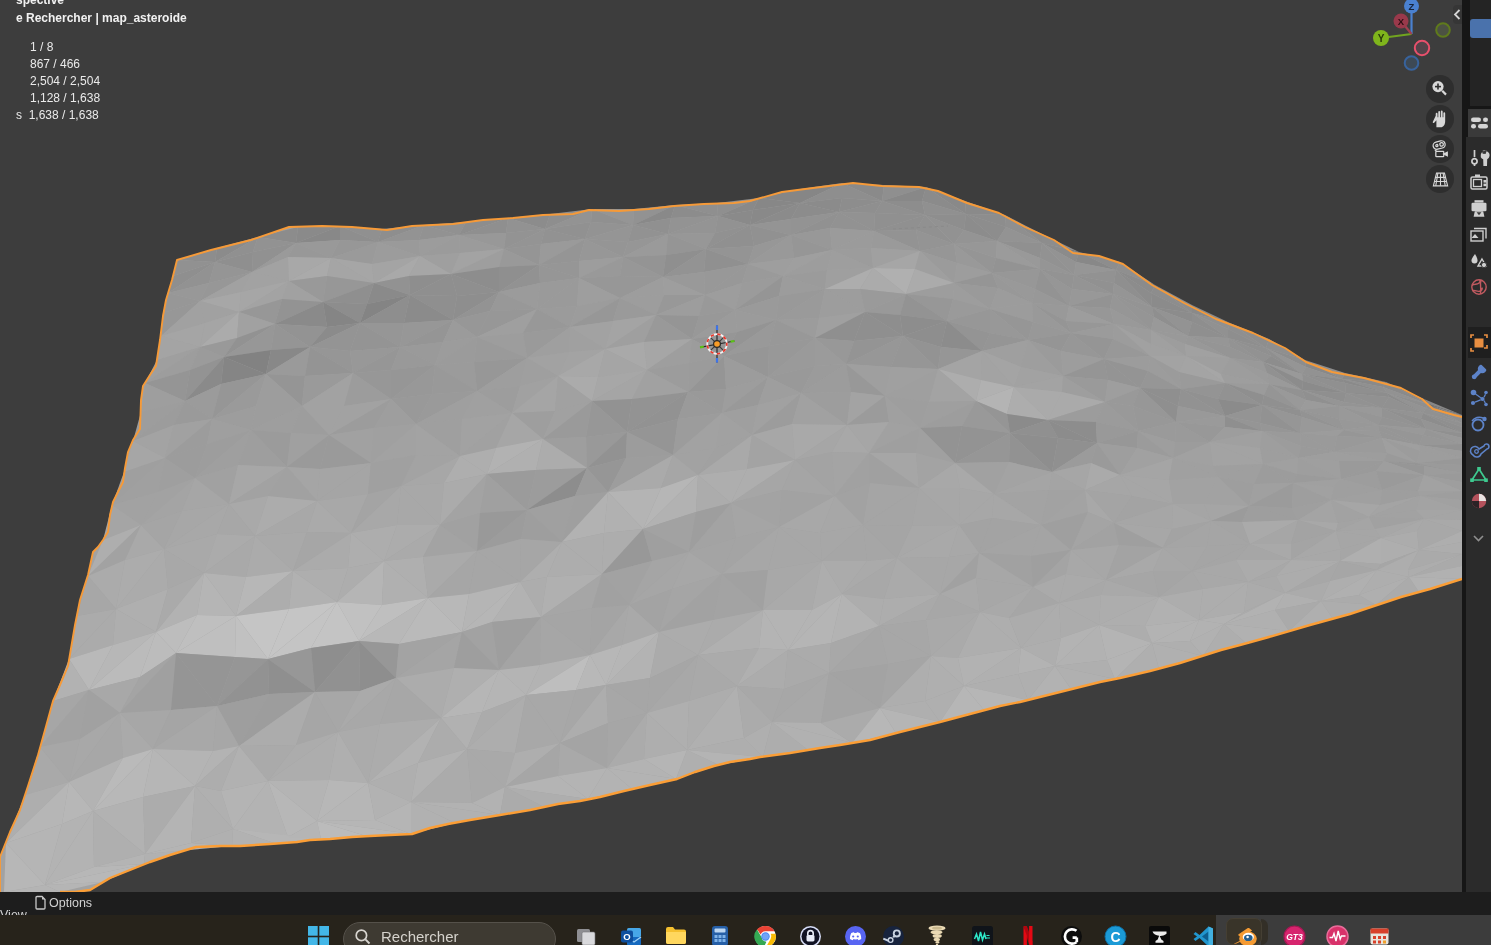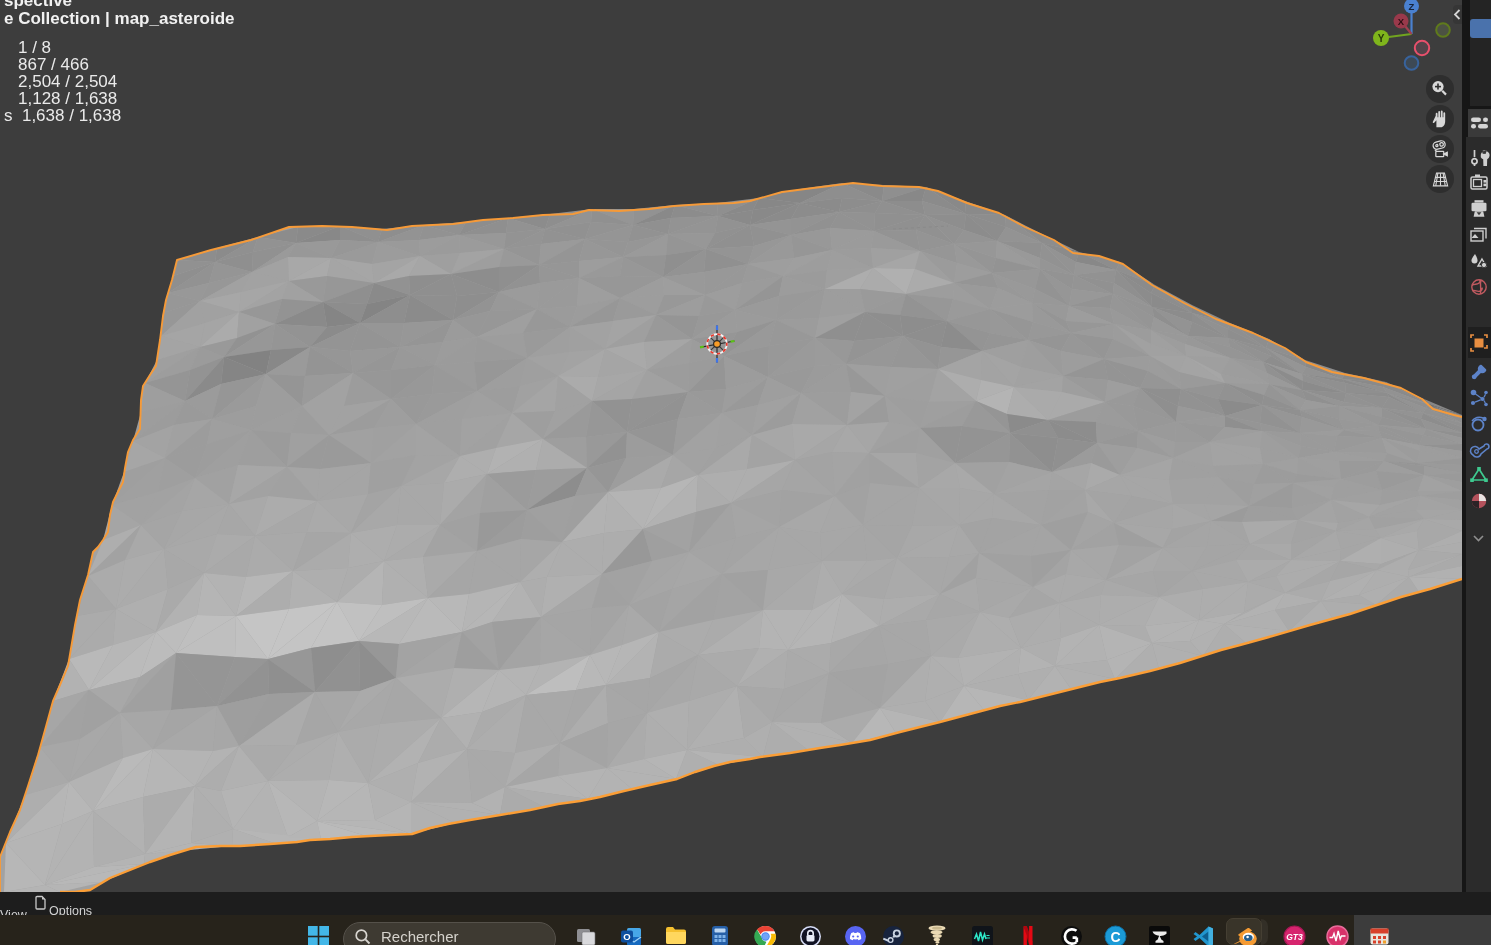--- a/index.html
+++ b/index.html
@@ -1,22 +1,22 @@
 <!DOCTYPE html>
 <html><head><meta charset="utf-8">
 <style>
 *{margin:0;padding:0;box-sizing:border-box}
 html,body{width:1491px;height:945px;overflow:hidden;background:#3c3c3c;
   font-family:"Liberation Sans",sans-serif;}
 .abs{position:absolute}
 #viewport{position:absolute;left:0;top:0;width:1462px;height:892px;background:#3d3d3d;overflow:hidden}
-#overlaytext{position:absolute;left:4px;top:0;width:500px;height:200px;color:#eaeaea;font-size:17px;line-height:17px}
+#overlaytext{position:absolute;left:16px;top:0;width:500px;height:200px;color:#eaeaea;font-size:12px;line-height:17px}
 #overlaytext .big{font-weight:bold;color:#f1f1f1}
 #footer{position:absolute;left:0;top:892px;width:1491px;height:23px;background:#1d1d1d;color:#d2d2d2;font-size:12.5px}
-#taskbar{position:absolute;left:0;top:915px;width:1354px;height:30px;background:#27231b}
+#taskbar{position:absolute;left:0;top:915px;width:1216px;height:30px;background:#27231b}
 #rightpanel{position:absolute;left:1462px;top:0;width:29px;height:892px;background:#161616}
 .navbtn{position:absolute;width:28px;height:28px;border-radius:50%;background:rgba(43,43,43,.82);display:flex;align-items:center;justify-content:center}
 .ticon{position:absolute;top:8px;width:26px;height:26px;display:flex;align-items:center;justify-content:center}
 </style></head>
 <body>
 <div id="viewport">
 <svg width="1462" height="892" viewBox="0 0 1462 892">
 <polygon points="177,260 211,250 251,240 289,227 322,226 352,227 387,230 412,226 453,224 483,220 513,218 543,215 573,214 589,210 619,211 649,209 674,206 704,204 734,203 750,201 782,192 813,188 853,183 882,186 919,187 938,191 967,203 999,213 1025,227 1054,240 1073,253 1099,256 1123,264 1152,285 1184,303 1216,319 1253,333 1285,348 1306,362 1332,372 1364,378 1401,388 1422,399 1433,409 1454,415 1462,417 1462,579 1430,589 1401,597 1371,607 1350,614 1310,625 1269,637 1240,645 1221,650 1180,663 1150,671 1120,678 1100,682 1060,692 1020,702 1000,706 970,714 940,722 900,732 870,740 840,745 820,748 790,753 760,757 750,759 730,762 714,766 695,772 677,779 650,785 624,791 600,797 580,801 558,804 530,810 500,815 470,820 448,824 430,828 412,834 390,835 370,836 352,837 330,839 310,840 297,842 270,844 240,846 220,846 196,847 170,855 150,862 130,870 110,878 90,890 75,892 60,892 30,892 0,892 0,875 0,857 10,832 20,810 28,786 38,755 45,730 53,701 60,685 68,666 75,625 80,600 88,575 93,552 98,547 103,540 108,532 110,515 113,502 118,492 123,482 125,468 128,452 133,440 140,429 141,400 143,386 150,375 156,366 160,340 163,316 166,300 172,280 177,260" fill="#a2a2a2"></polygon>
 <path d="M177 260L217 248L215 262Z" fill="#8d8d8d"></path>
 <path d="M177 260L215 262L173 276Z" fill="#919191"></path>
@@ -1315,21 +1315,21 @@
  <line x1="-17" y1="3.4" x2="-13.2" y2="2.7" stroke="#5bc217" stroke-width="2.2"></line>
  <line x1="13.6" y1="-2.3" x2="17.5" y2="-3" stroke="#5bc217" stroke-width="2.2"></line>
  <circle cx="0" cy="0" r="9.8" fill="none" stroke="#f4f4f4" stroke-width="1.7"></circle>
  <circle cx="0" cy="0" r="9.8" fill="none" stroke="#e8362a" stroke-width="1.7" stroke-dasharray="3.4,3.4" stroke-dashoffset="1.5"></circle>
  <circle cx="0" cy="0" r="3.4" fill="#f89c27" stroke="#2a2a2a" stroke-width="1.2"></circle>
 </g>
 </svg>
 
 <div id="overlaytext">
  <div class="big" style="position:absolute;left:0px;top:-8px">spective</div>
- <div class="big" style="position:absolute;left:0px;top:10px">e Collection | map_asteroide</div>
+ <div class="big" style="position:absolute;left:0px;top:10px">e Rechercher | map_asteroide</div>
  <div style="position:absolute;left:14px;top:39px">1 / 8</div>
  <div style="position:absolute;left:14px;top:56px">867 / 466</div>
  <div style="position:absolute;left:14px;top:73px">2,504 / 2,504</div>
  <div style="position:absolute;left:14px;top:90px">1,128 / 1,638</div>
  <div style="position:absolute;left:0px;top:107px">s&nbsp;&nbsp;1,638 / 1,638</div>
 </div>
 
 <div style="position:absolute;left:1453px;top:5px;width:9px;height:19px;background:#363636;border-radius:4px 0 0 4px"></div><svg class="abs" style="left:1453px;top:9px" width="8" height="11" viewBox="0 0 8 11">
       <path d="M6.5 1L2 5.5L6.5 10" fill="none" stroke="#d4d4d4" stroke-width="1.8"></path>
     </svg>
@@ -1492,21 +1492,21 @@
     </g>
  <path d="M10 536l4.5 4.5L19 536" stroke="#8f8f8f" stroke-width="1.6" fill="none"></path>
 </svg>
 
 <div id="footer">
  <span style="position:absolute;left:0px;top:16px">View</span>
  <svg class="abs" style="left:34px;top:3px" width="14" height="15" viewBox="0 0 14 15">
       <path d="M3 1.5h5l3 3V13a1 1 0 01-1 1H3a1 1 0 01-1-1V2.5a1 1 0 011-1z" fill="none" stroke="#c8c8c8" stroke-width="1.3"></path>
       <path d="M8 1.5v3h3" fill="#c8c8c8"></path>
     </svg>
- <span style="position:absolute;left:49px;top:12px">Options</span>
+ <span style="position:absolute;left:49px;top:4px">Options</span>
 </div>
 
 <div id="taskbar">
 <div class="ticon" style="left:305px">
       <svg width="21" height="21" viewBox="0 0 21 21">
         <rect x="0" y="0" width="9.7" height="9.7" fill="#43b7e8"></rect>
         <rect x="11.3" y="0" width="9.7" height="9.7" fill="#43b7e8"></rect>
         <rect x="0" y="11.3" width="9.7" height="9.7" fill="#43b7e8"></rect>
         <rect x="11.3" y="11.3" width="9.7" height="9.7" fill="#43b7e8"></rect>
       </svg>

